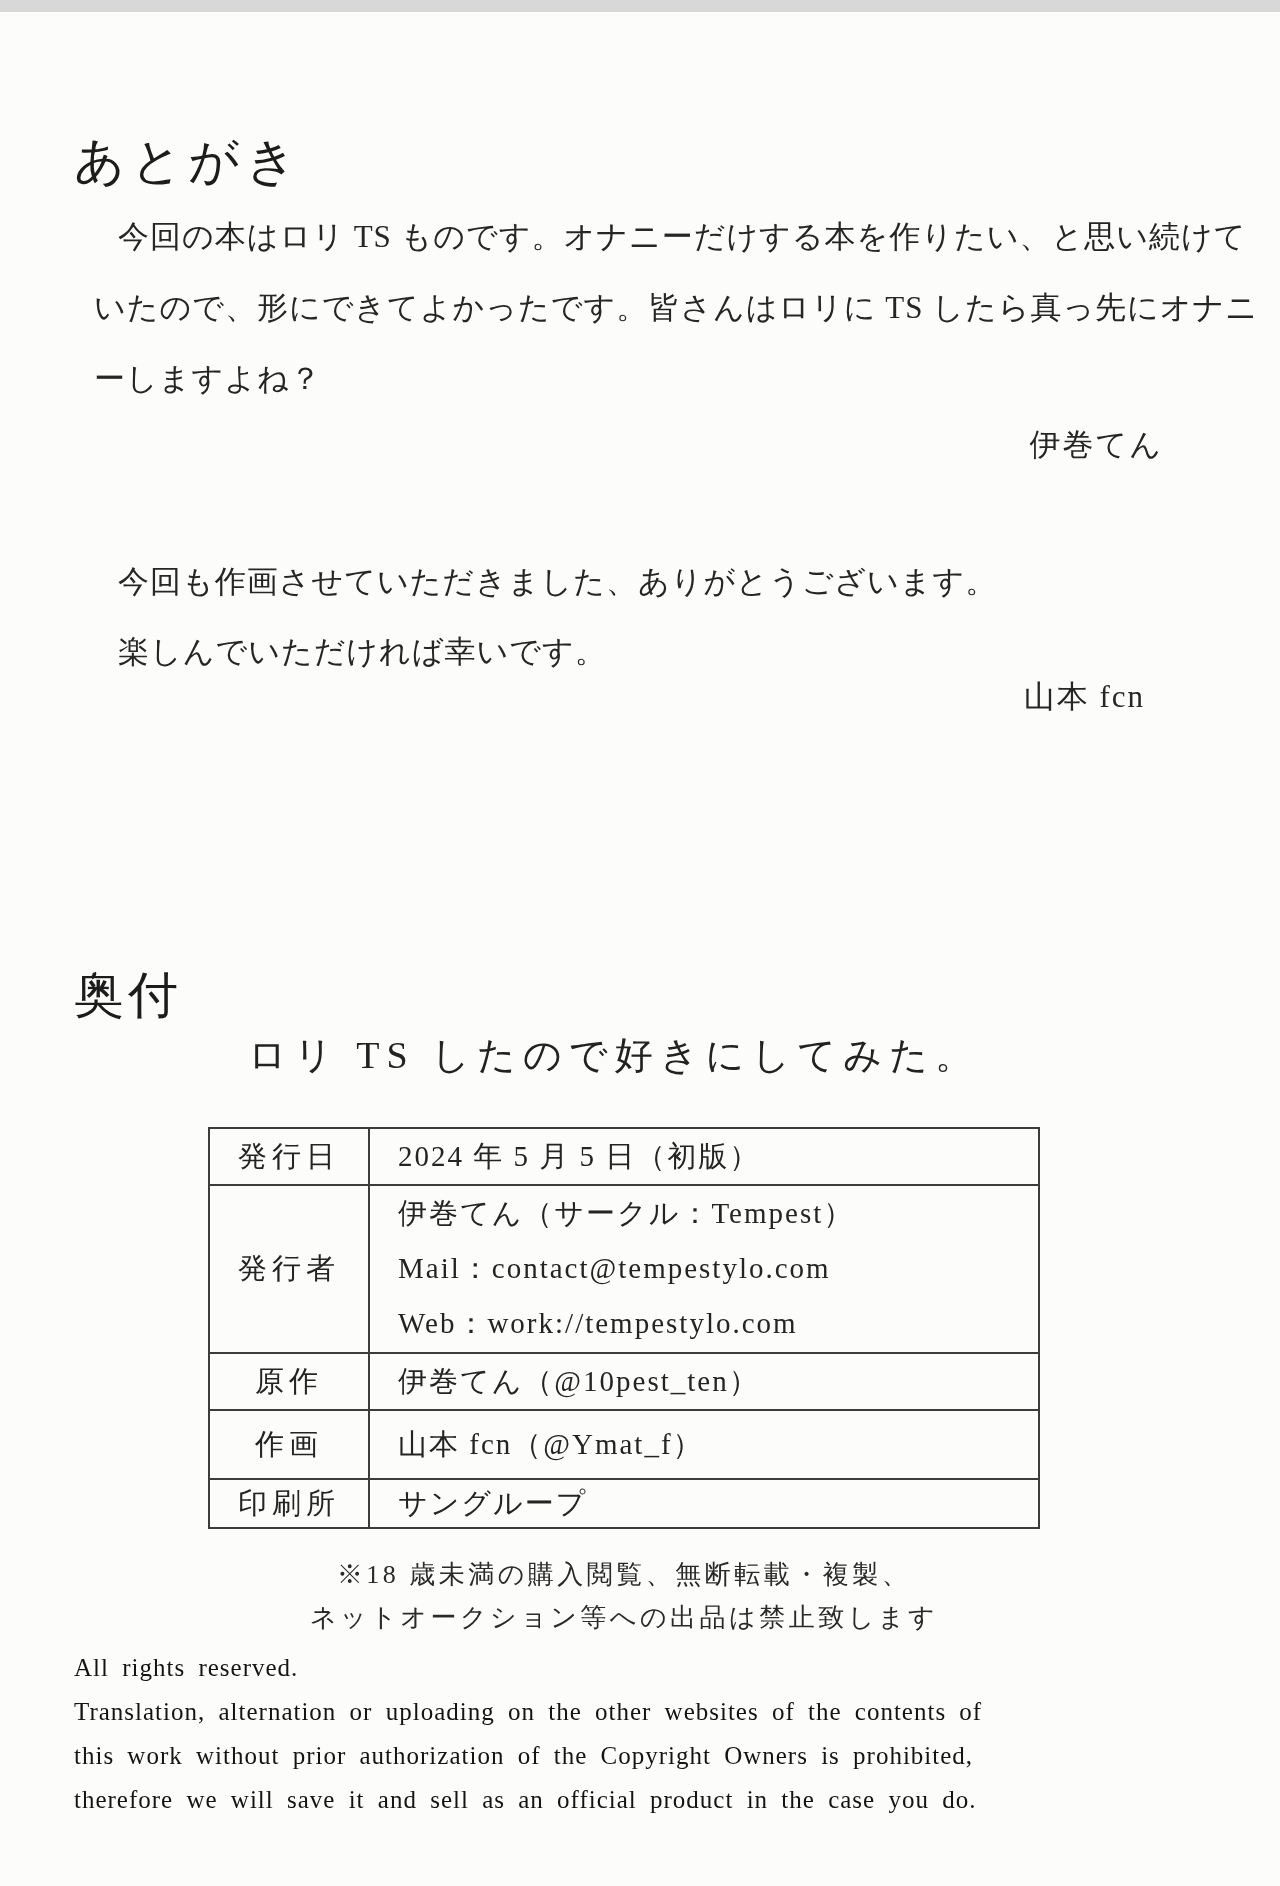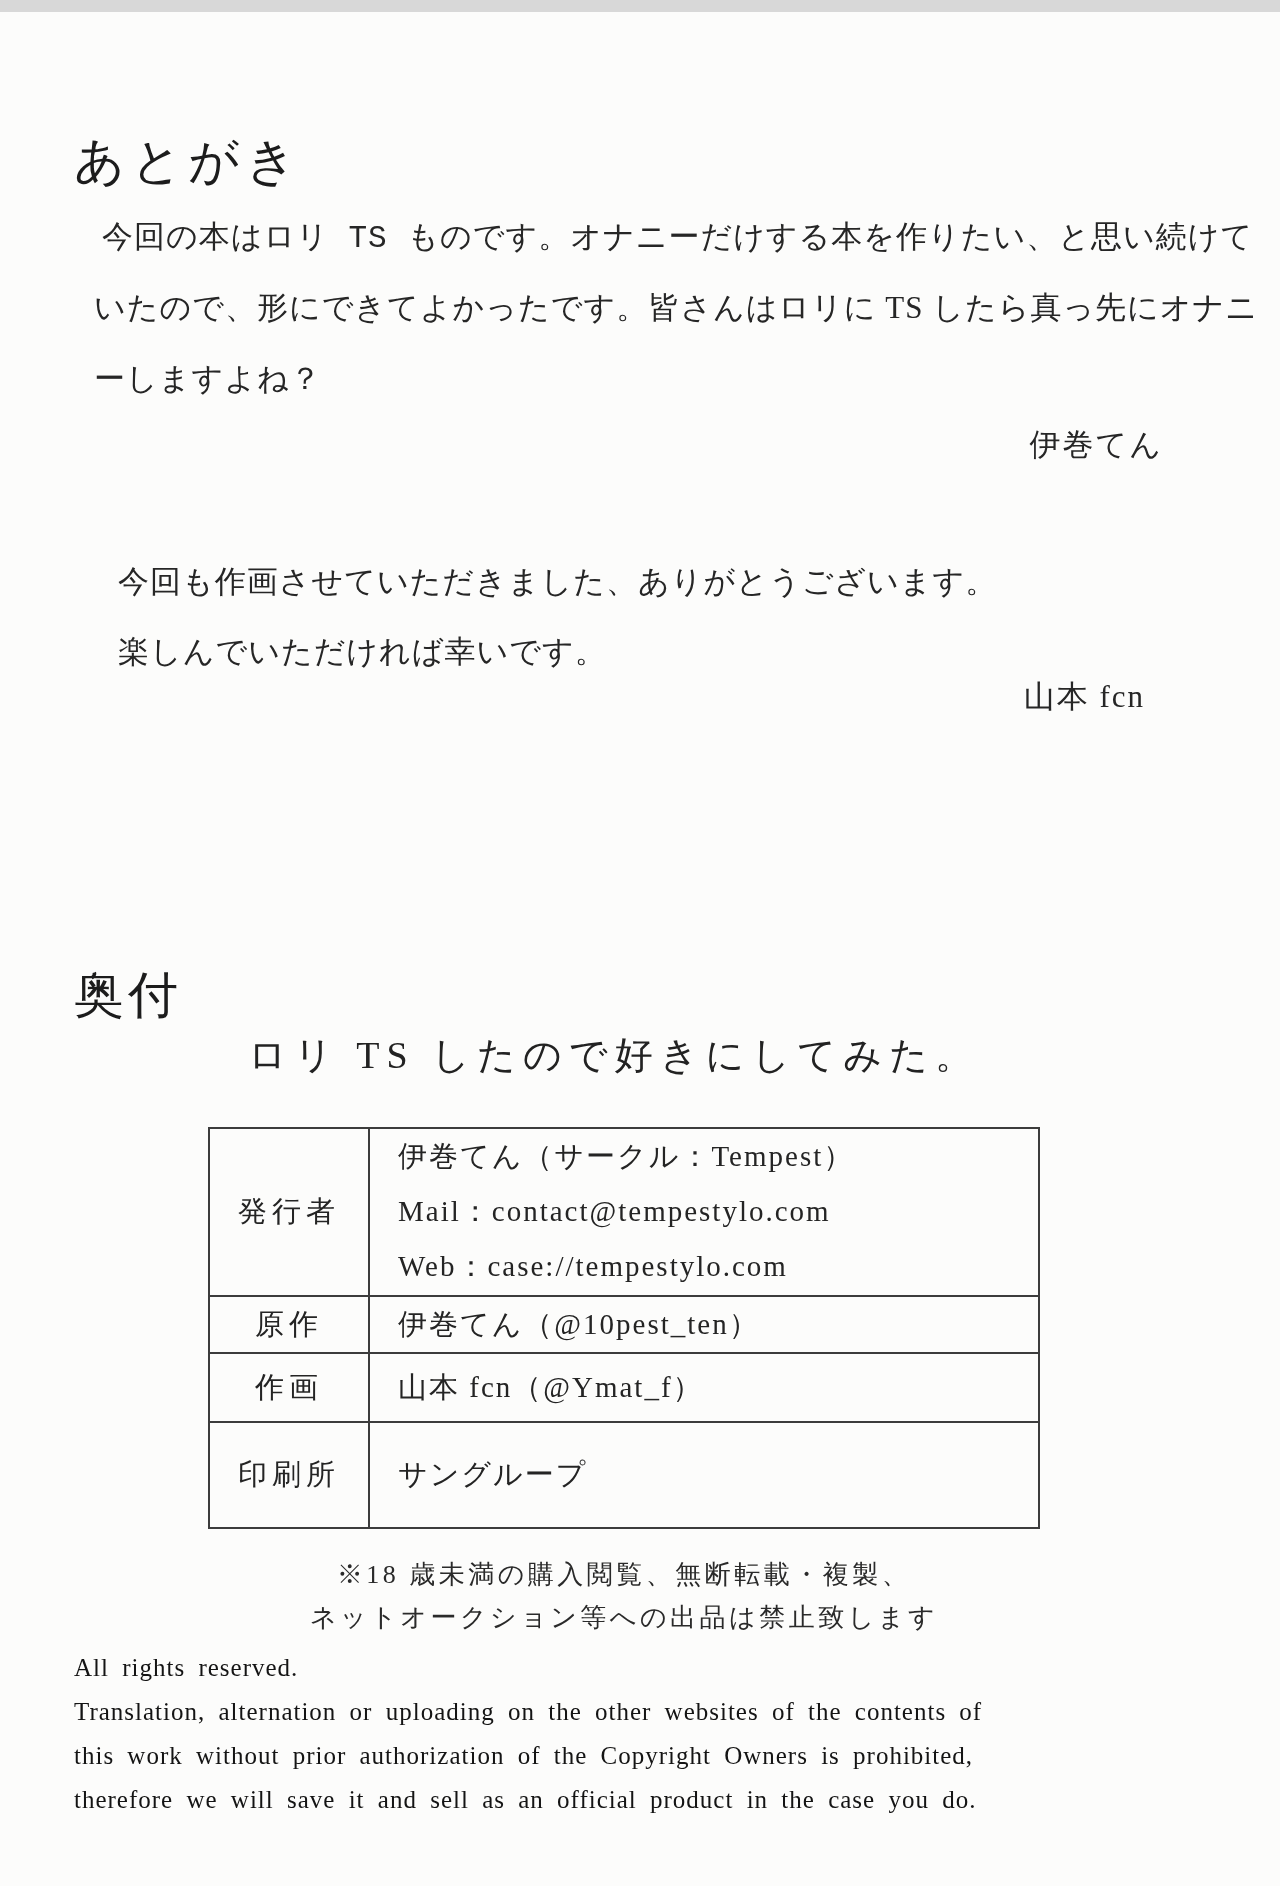--- a/index.html
+++ b/index.html
@@ -111,44 +111,50 @@
     opacity:0.85;
   }
 </style>
 </head>
 <body>
 
 <div class="page">
 
   <div class="abs h1" style="left:74px;top:116px;">あとがき</div>
 
-  <div class="abs body-line" style="left:102px;top:204px;font-family:Liberation Mono, monospace;">今回の本はロリ TS ものです。オナニーだけする本を作りたい、と思い続けて</div>
+  <div class="abs body-line" style="left:118px;top:204px;">今回の本はロリ TS ものです。オナニーだけする本を作りたい、と思い続けて</div>
   <div class="abs body-line" style="left:94px;top:275px;">いたので、形にできてよかったです。皆さんはロリに TS したら真っ先にオナニ</div>
   <div class="abs body-line" style="left:94px;top:346px;">ーしますよね？</div>
 
   <div class="abs signature" style="right:117px;top:412px;">伊巻てん</div>
 
   <div class="abs body-line" style="left:118px;top:549px;">今回も作画させていただきました、ありがとうございます。</div>
   <div class="abs body-line" style="left:118px;top:619px;">楽しんでいただければ幸いです。</div>
 
   <div class="abs signature" style="right:135px;top:664px;">山本 fcn</div>
 
   <div class="abs h1" style="left:74px;top:950px;letter-spacing:4px;">奥付</div>
 
   <div class="abs subtitle" style="left:248px;top:1018px;">ロリ TS したので好きにしてみた。</div>
 
   <div class="colophon-table">
 
+    <div class="crow r1">
+      <div class="label">発行日</div>
+      <div class="value">
+        <div class="vline">2024 年 5 月 5 日（初版）</div>
+      </div>
+    </div>
 
     <div class="crow r2">
       <div class="label">発行者</div>
       <div class="value">
         <div class="vline">伊巻てん（サークル：Tempest）</div>
         <div class="vline">Mail：contact@tempestylo.com</div>
-        <div class="vline">Web：case://tempestylo.com</div>
+        <div class="vline">Web：work://tempestylo.com</div>
       </div>
     </div>
 
     <div class="crow r3">
       <div class="label">原作</div>
       <div class="value">
         <div class="vline">伊巻てん（@10pest_ten）</div>
       </div>
     </div>
 

